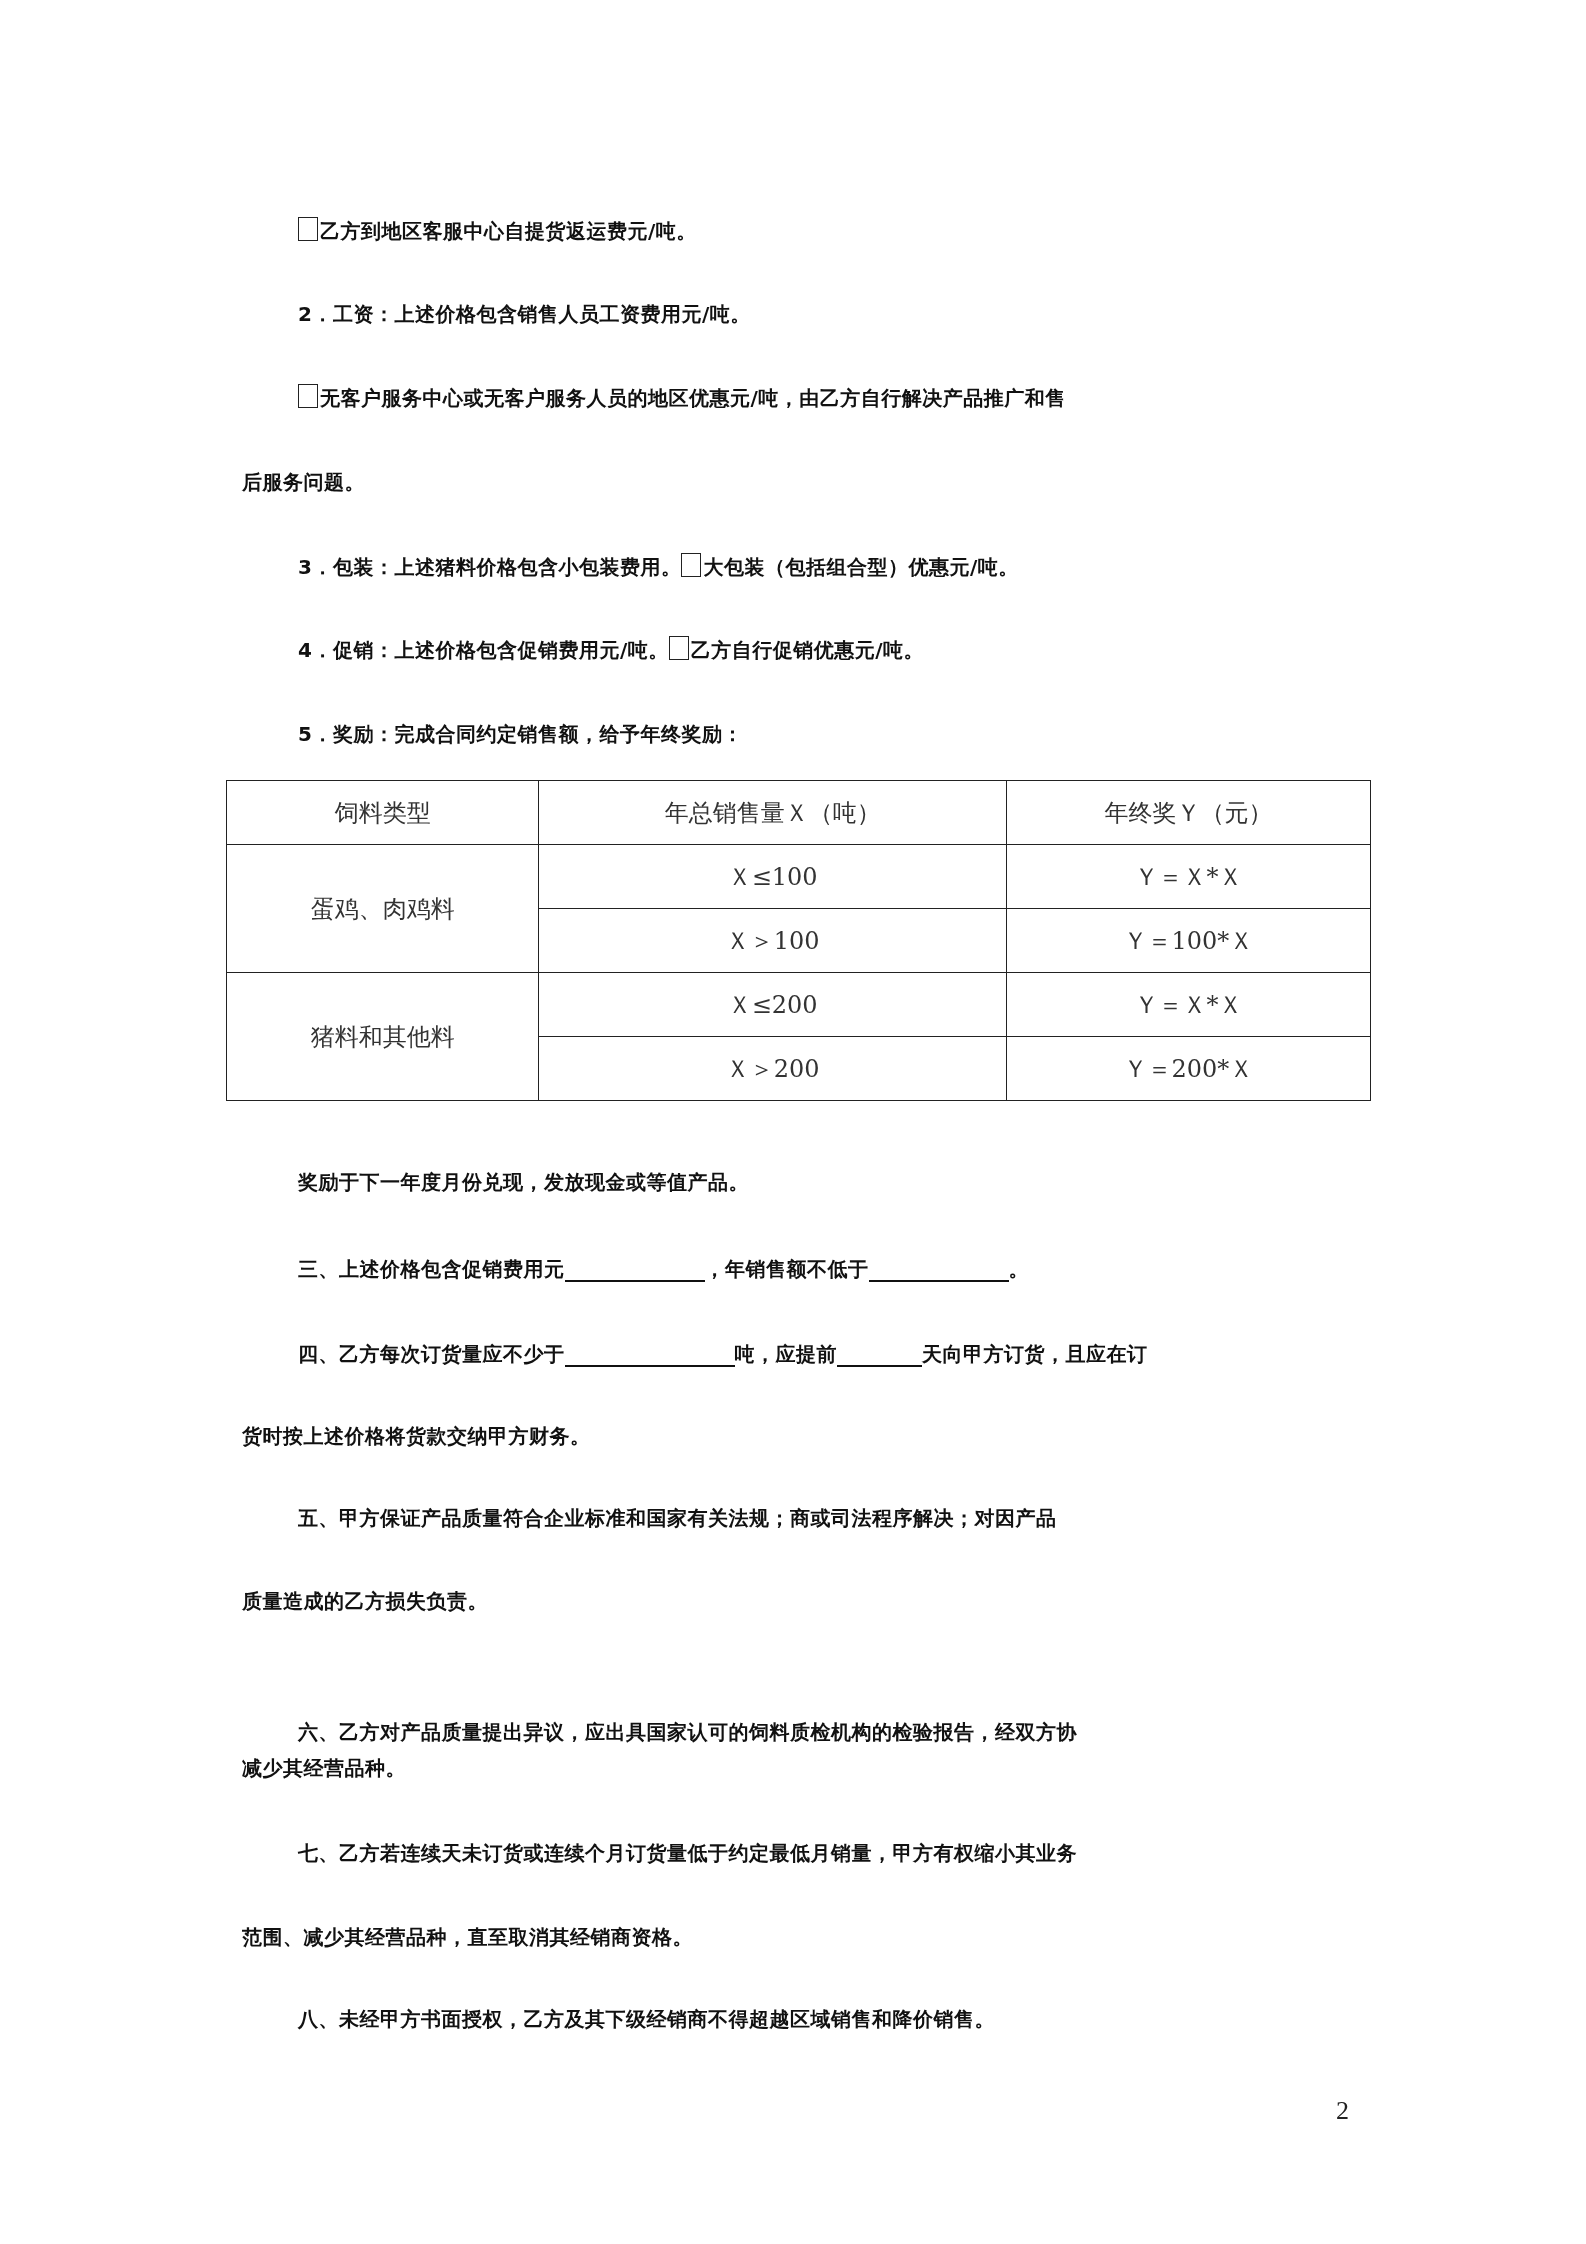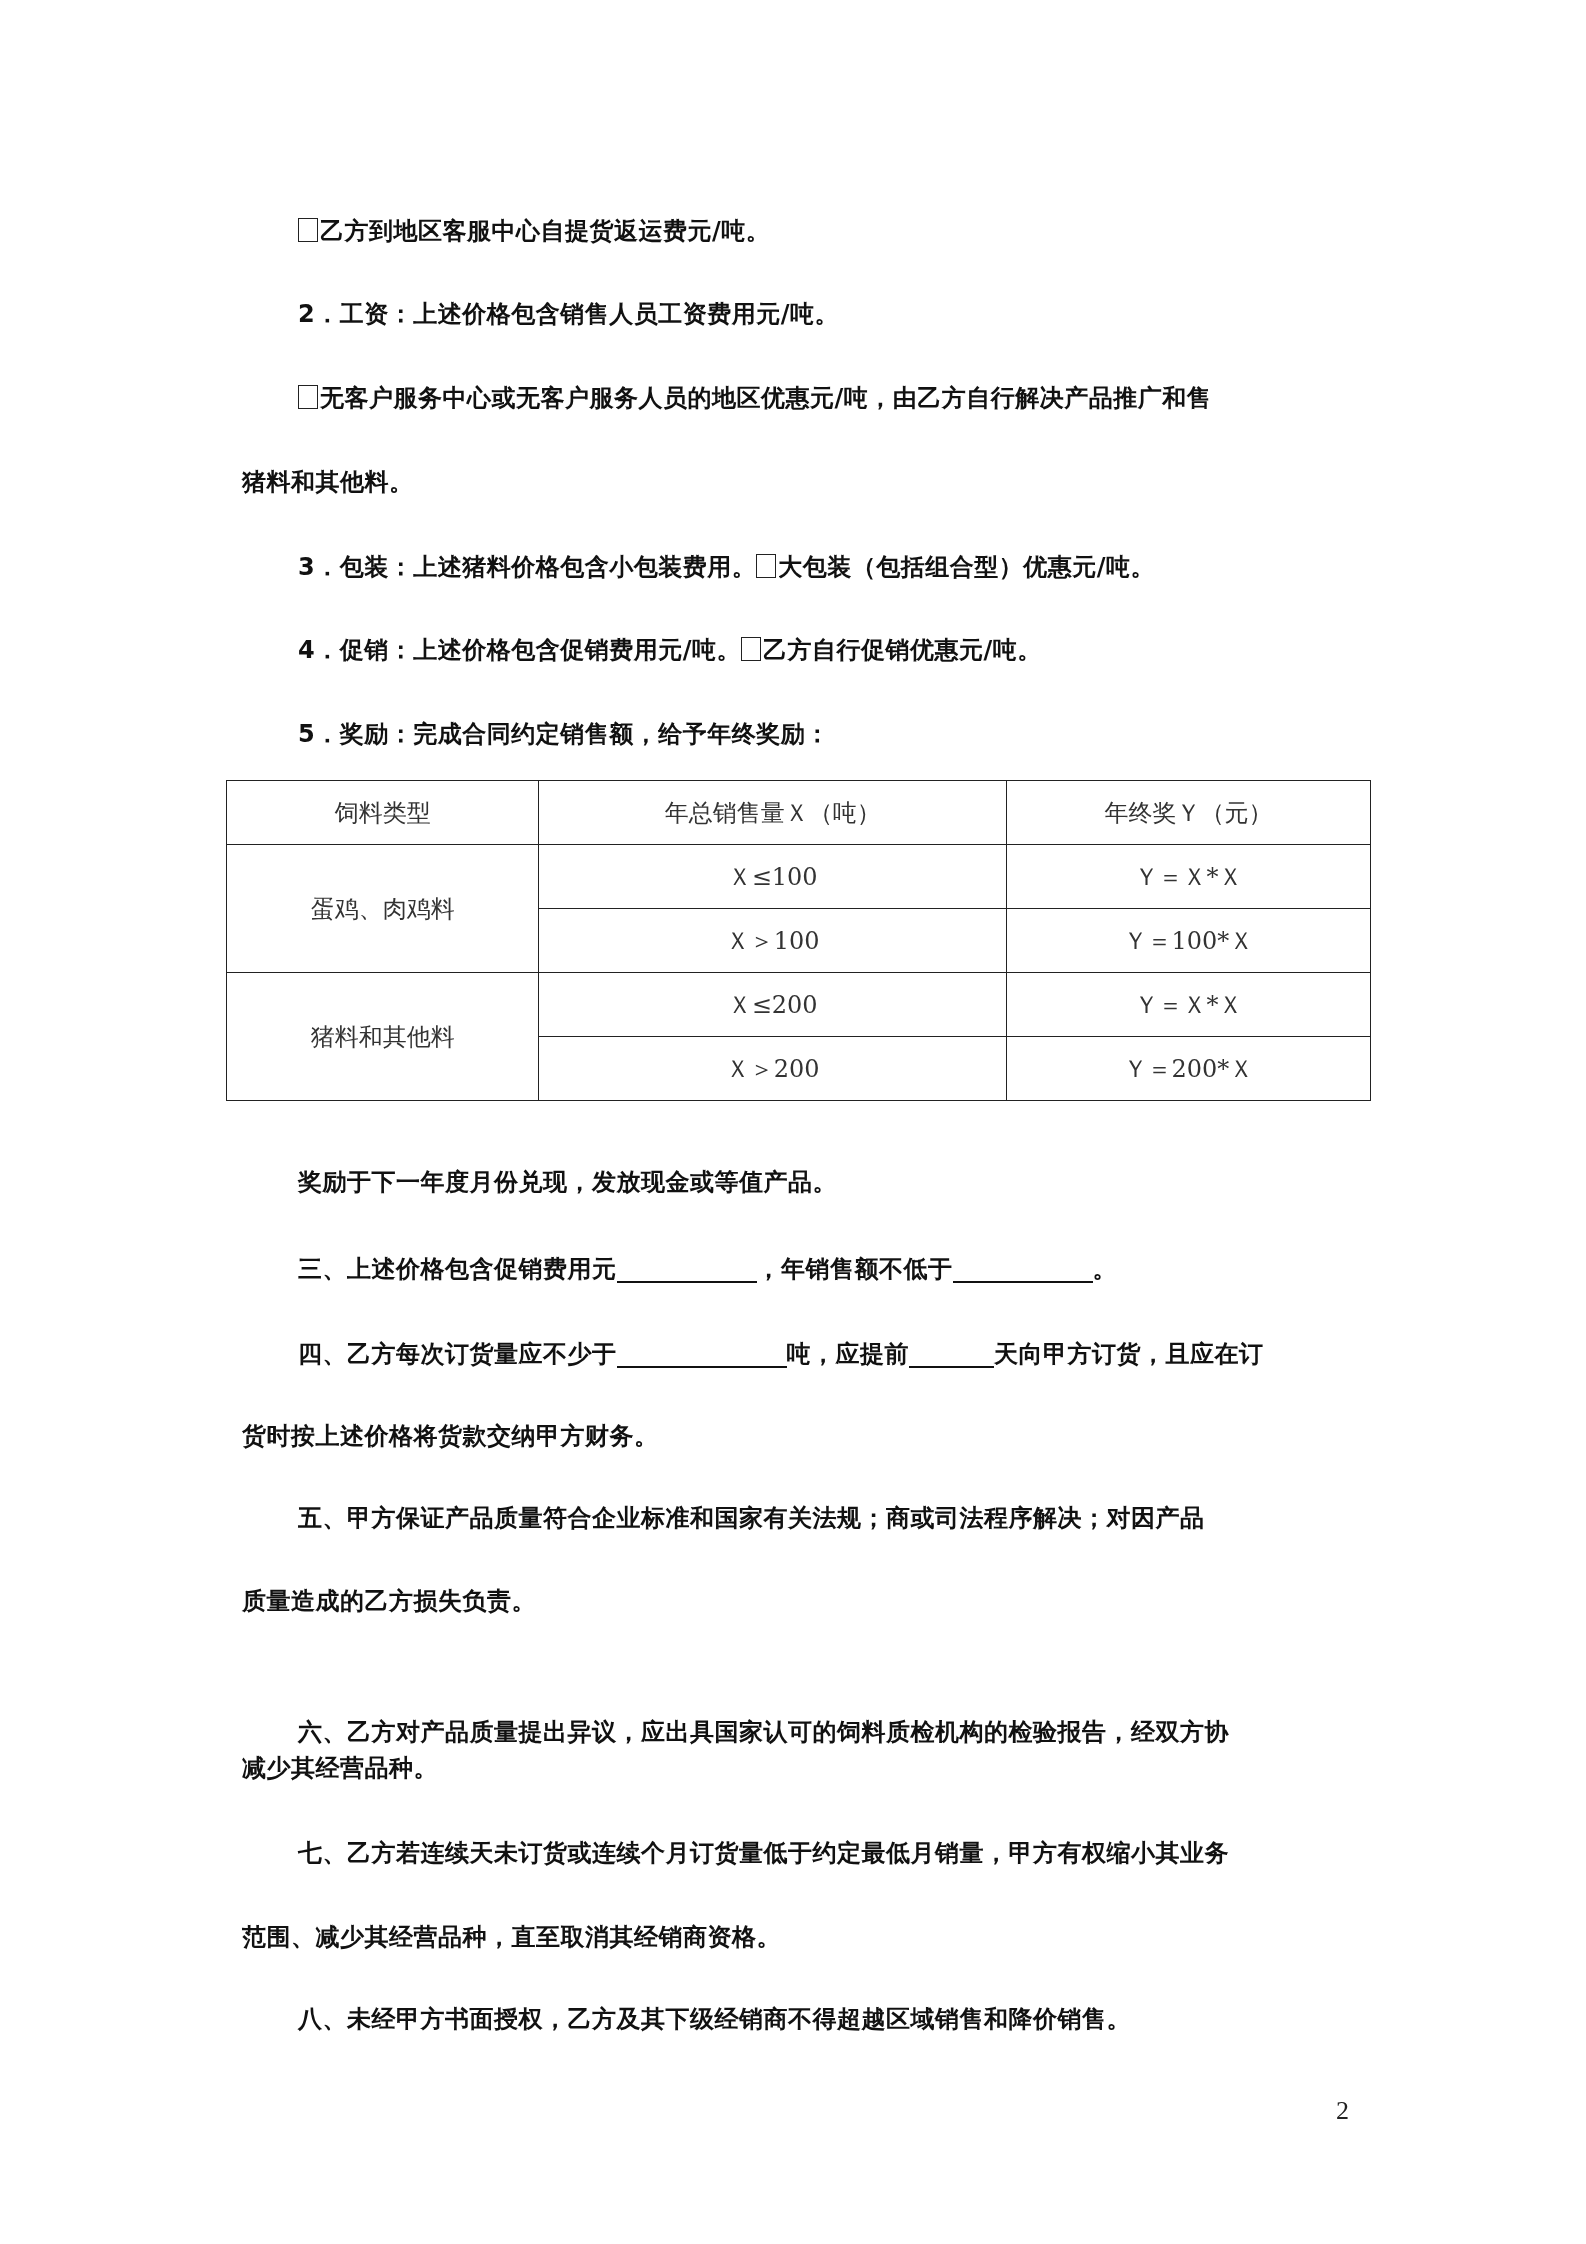--- a/index.html
+++ b/index.html
@@ -1,35 +1,35 @@
 <!DOCTYPE html>
 <html><head>
 <meta charset="utf-8">
 <style>
   html, body { margin: 0; padding: 0; background: #ffffff; }
   body { width: 1586px; height: 2244px; position: relative; overflow: hidden;
          font-family: "DejaVu Sans", sans-serif; color: #111111; }
   .line { position: absolute; left: 242px; width: 1120px; height: 40px; line-height: 40px;
-          font-size: 24px; font-weight: bold; white-space: nowrap; letter-spacing: 0.5px; }
+          font-size: 20px; font-weight: bold; white-space: nowrap; letter-spacing: 0.5px; }
   .indent { left: 298px; }
   .box { display: inline-block; width: 20px; height: 24px; border: 1.5px solid #222; vertical-align: -3px; margin-right: 2px; box-sizing: border-box; font-weight: normal; }
   .blank { display: inline-block; border-bottom: 2px solid #111; height: 30px; vertical-align: -6px; }
   table.reward { position: absolute; left: 226px; top: 780px; width: 1145px; height: 278px;
                  border-collapse: collapse; font-family: "DejaVu Serif", serif; font-size: 24px; color: #333; }
   table.reward td { border: 1.5px solid #222; text-align: center; vertical-align: middle; padding: 0; }
   table.reward tr { height: 64px; }
   .pagenum { position: absolute; left: 1336px; top: 2096px; font-family: "Liberation Serif", serif; font-size: 26px; color: #222; }
 </style>
 </head>
 <body>
 
 <div class="line indent" style="top:211px"><span class="box"></span><span>乙方到地区客服中心自提货返运费元/吨。</span></div>
 <div class="line indent" style="top:294px">2．工资：上述价格包含销售人员工资费用元/吨。</div>
 <div class="line indent" style="top:378px"><span class="box"></span><span>无客户服务中心或无客户服务人员的地区优惠元/吨，由乙方自行解决产品推广和售</span></div>
-<div class="line" style="top:462px">猪料和其他料。</div>
+<div class="line" style="top:462px">后服务问题。</div>
 <div class="line indent" style="top:547px"><span>3．包装：上述猪料价格包含小包装费用。</span><span class="box"></span><span>大包装（包括组合型）优惠元/吨。</span></div>
 <div class="line indent" style="top:630px"><span>4．促销：上述价格包含促销费用元/吨。</span><span class="box"></span><span>乙方自行促销优惠元/吨。</span></div>
 <div class="line indent" style="top:714px">5．奖励：完成合同约定销售额，给予年终奖励：</div>
 
 <table class="reward">
   <tbody>
       <tr>
     <td>饲料类型</td>
     <td>年总销售量Ｘ（吨）</td>
     <td>年终奖Ｙ（元）</td>

